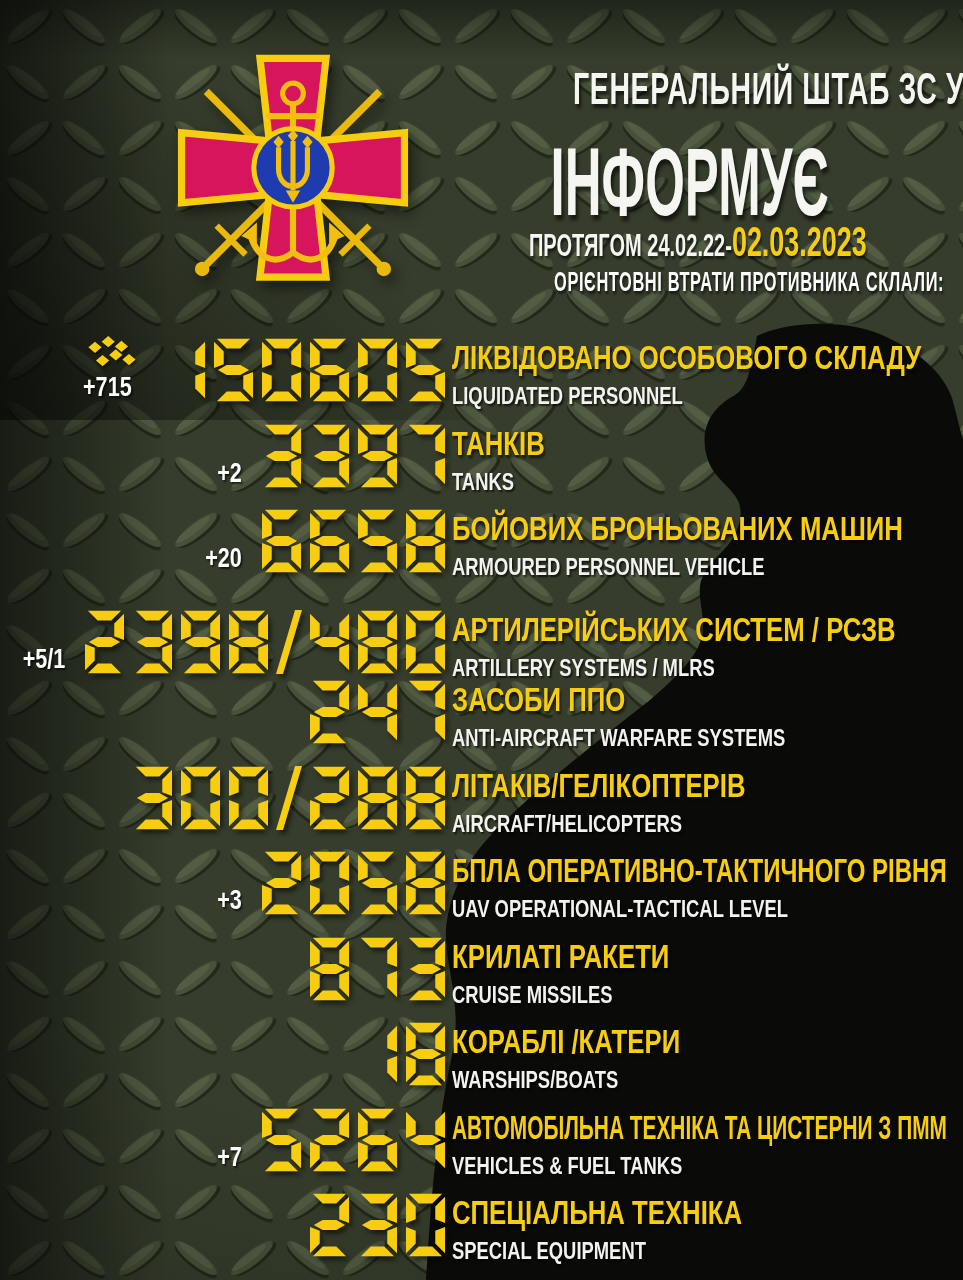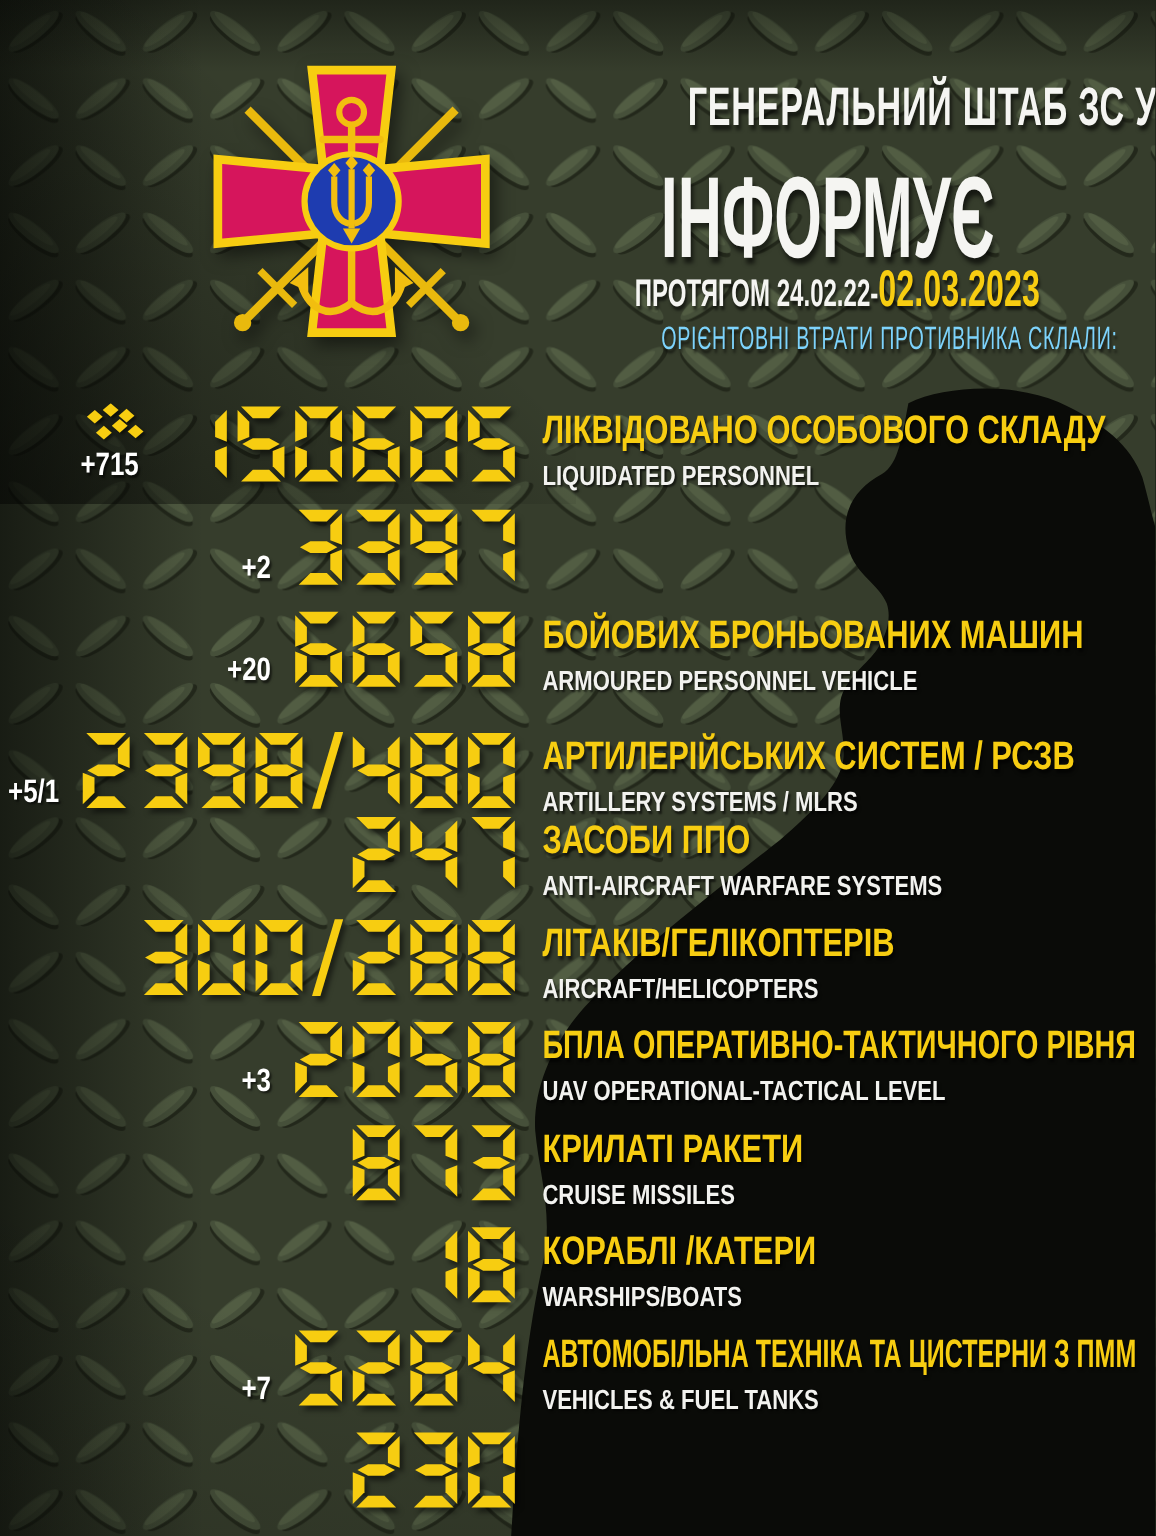--- a/index.html
+++ b/index.html
@@ -26,25 +26,25 @@
               filter:drop-shadow(5px 7px 7px rgba(0,0,0,.5));}
 
   .titles{position:absolute;left:428px;top:0;width:510px;text-align:center;}
   .title1{position:absolute;top:63px;width:100%;font-size:45px;font-weight:bold;color:#f5f5f2;
           letter-spacing:1px;text-shadow:3px 4px 4px rgba(0,0,0,.6);}
   .title2{position:absolute;top:110px;width:100%;font-size:96px;line-height:96px;font-weight:bold;color:#f5f5f2;
           text-shadow:4px 5px 5px rgba(0,0,0,.6);margin-top:24px;}
   .period{position:absolute;top:217px;width:100%;text-shadow:2px 3px 3px rgba(0,0,0,.6);}
   .period .p-white{font-size:32px;font-weight:bold;color:#f5f5f2;}
   .period .p-date{font-size:43px;font-weight:bold;color:#f7cd11;}
-  .subtitle{position:absolute;top:267px;width:100%;font-size:27px;font-weight:normal;color:#7dd3fc;
+  .subtitle{position:absolute;top:267px;width:100%;font-size:27px;font-weight:bold;color:#ffffff;
             letter-spacing:1px;text-shadow:2px 3px 3px rgba(0,0,0,.6);}
 
   .row{position:absolute;left:0;width:100%;height:82px;}
-  .numcol{position:absolute;left:0;top:0;width:430px;height:68px;
+  .numcol{position:absolute;left:16px;top:0;width:430px;height:68px;
           display:flex;align-items:flex-end;justify-content:flex-end;}
   .digits{display:flex;align-items:flex-end;
           filter:drop-shadow(3px 4px 2px rgba(0,0,0,.5));}
   .seg-glyph{width:41px;height:66px;margin-left:7px;fill:#f7cd11;}
   .seg-glyph.slash{width:26px;}
   .increment{font-size:27px;font-weight:bold;color:#fff;line-height:1;
              margin:0 12px 2px 0;display:inline-block;transform:scaleX(.8);
              transform-origin:100% 100%;text-shadow:2px 2px 2px rgba(0,0,0,.6);}
   .prefix{display:flex;flex-direction:column;align-items:flex-start;margin:0 14px 0 0;}
   .approx-icon{width:54px;height:34px;fill:#f7cd11;margin:0 0 4px 2px;
@@ -269,20 +269,24 @@
                 <polygon points="1,4 11,14 11,27 1,31"></polygon>
                 <polygon points="5,33 14,28 28,28 37,33 28,38 14,38"></polygon>
               </svg>
               <svg class="seg-glyph" viewBox="0 0 42 66">
                 <polygon points="4,1 38,1 28,11 14,11"></polygon>
                 <polygon points="41,4 41,31 31,27 31,14"></polygon>
                 <polygon points="41,35 41,62 31,52 31,39"></polygon>
               </svg>
             </span>
           </div>
+          <div class="labels">
+            <div class="label-ua"><span class="cond from-left" style="transform: scaleX(0.78);">ТАНКІВ</span></div>
+            <div class="label-en"><span class="cond from-left" style="transform: scaleX(0.8);">TANKS</span></div>
+          </div>
         </div>
         <div class="row" style="top: 506px; padding-left: 34px;">
           <div class="numcol">
             <span class="increment">+20</span>
             <span class="digits">
               <svg class="seg-glyph" viewBox="0 0 42 66">
                 <polygon points="4,1 38,1 28,11 14,11"></polygon>
                 <polygon points="1,4 11,14 11,27 1,31"></polygon>
                 <polygon points="5,33 14,28 28,28 37,33 28,38 14,38"></polygon>
                 <polygon points="1,35 11,39 11,52 1,62"></polygon>
@@ -633,17 +637,19 @@
                 <polygon points="4,1 38,1 28,11 14,11"></polygon>
                 <polygon points="41,4 41,31 31,27 31,14"></polygon>
                 <polygon points="41,35 41,62 31,52 31,39"></polygon>
                 <polygon points="4,65 14,55 28,55 38,65"></polygon>
                 <polygon points="1,35 11,39 11,52 1,62"></polygon>
                 <polygon points="1,4 11,14 11,27 1,31"></polygon>
               </svg>
             </span>
           </div>
           <div class="labels">
+            <div class="label-ua"><span class="cond from-left" style="transform: scaleX(0.78);">СПЕЦІАЛЬНА ТЕХНІКА</span></div>
+            <div class="label-en"><span class="cond from-left" style="transform: scaleX(0.8);">SPECIAL EQUIPMENT</span></div>
           </div>
         </div>
       </main>
   </div>
 </div>
 
 </body></html>

